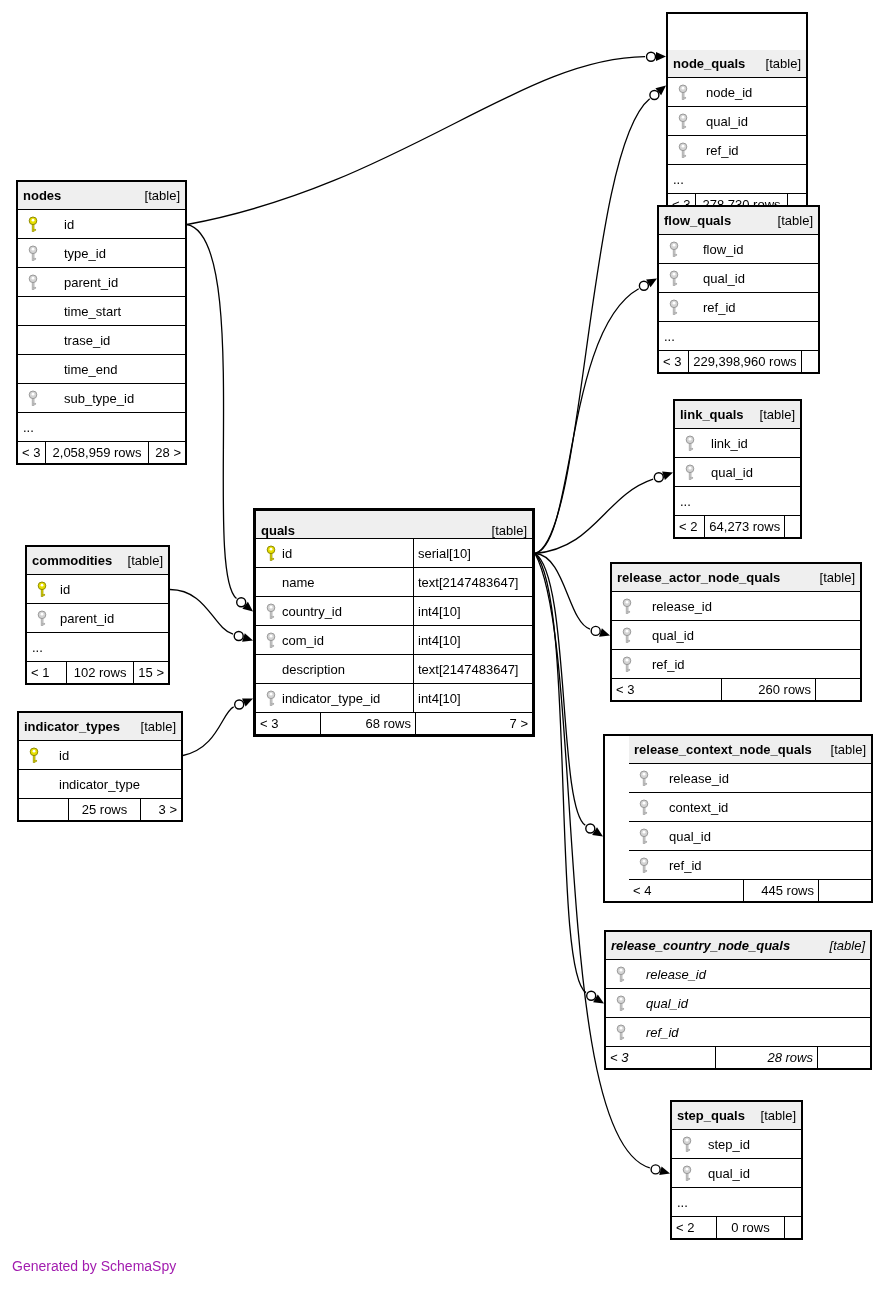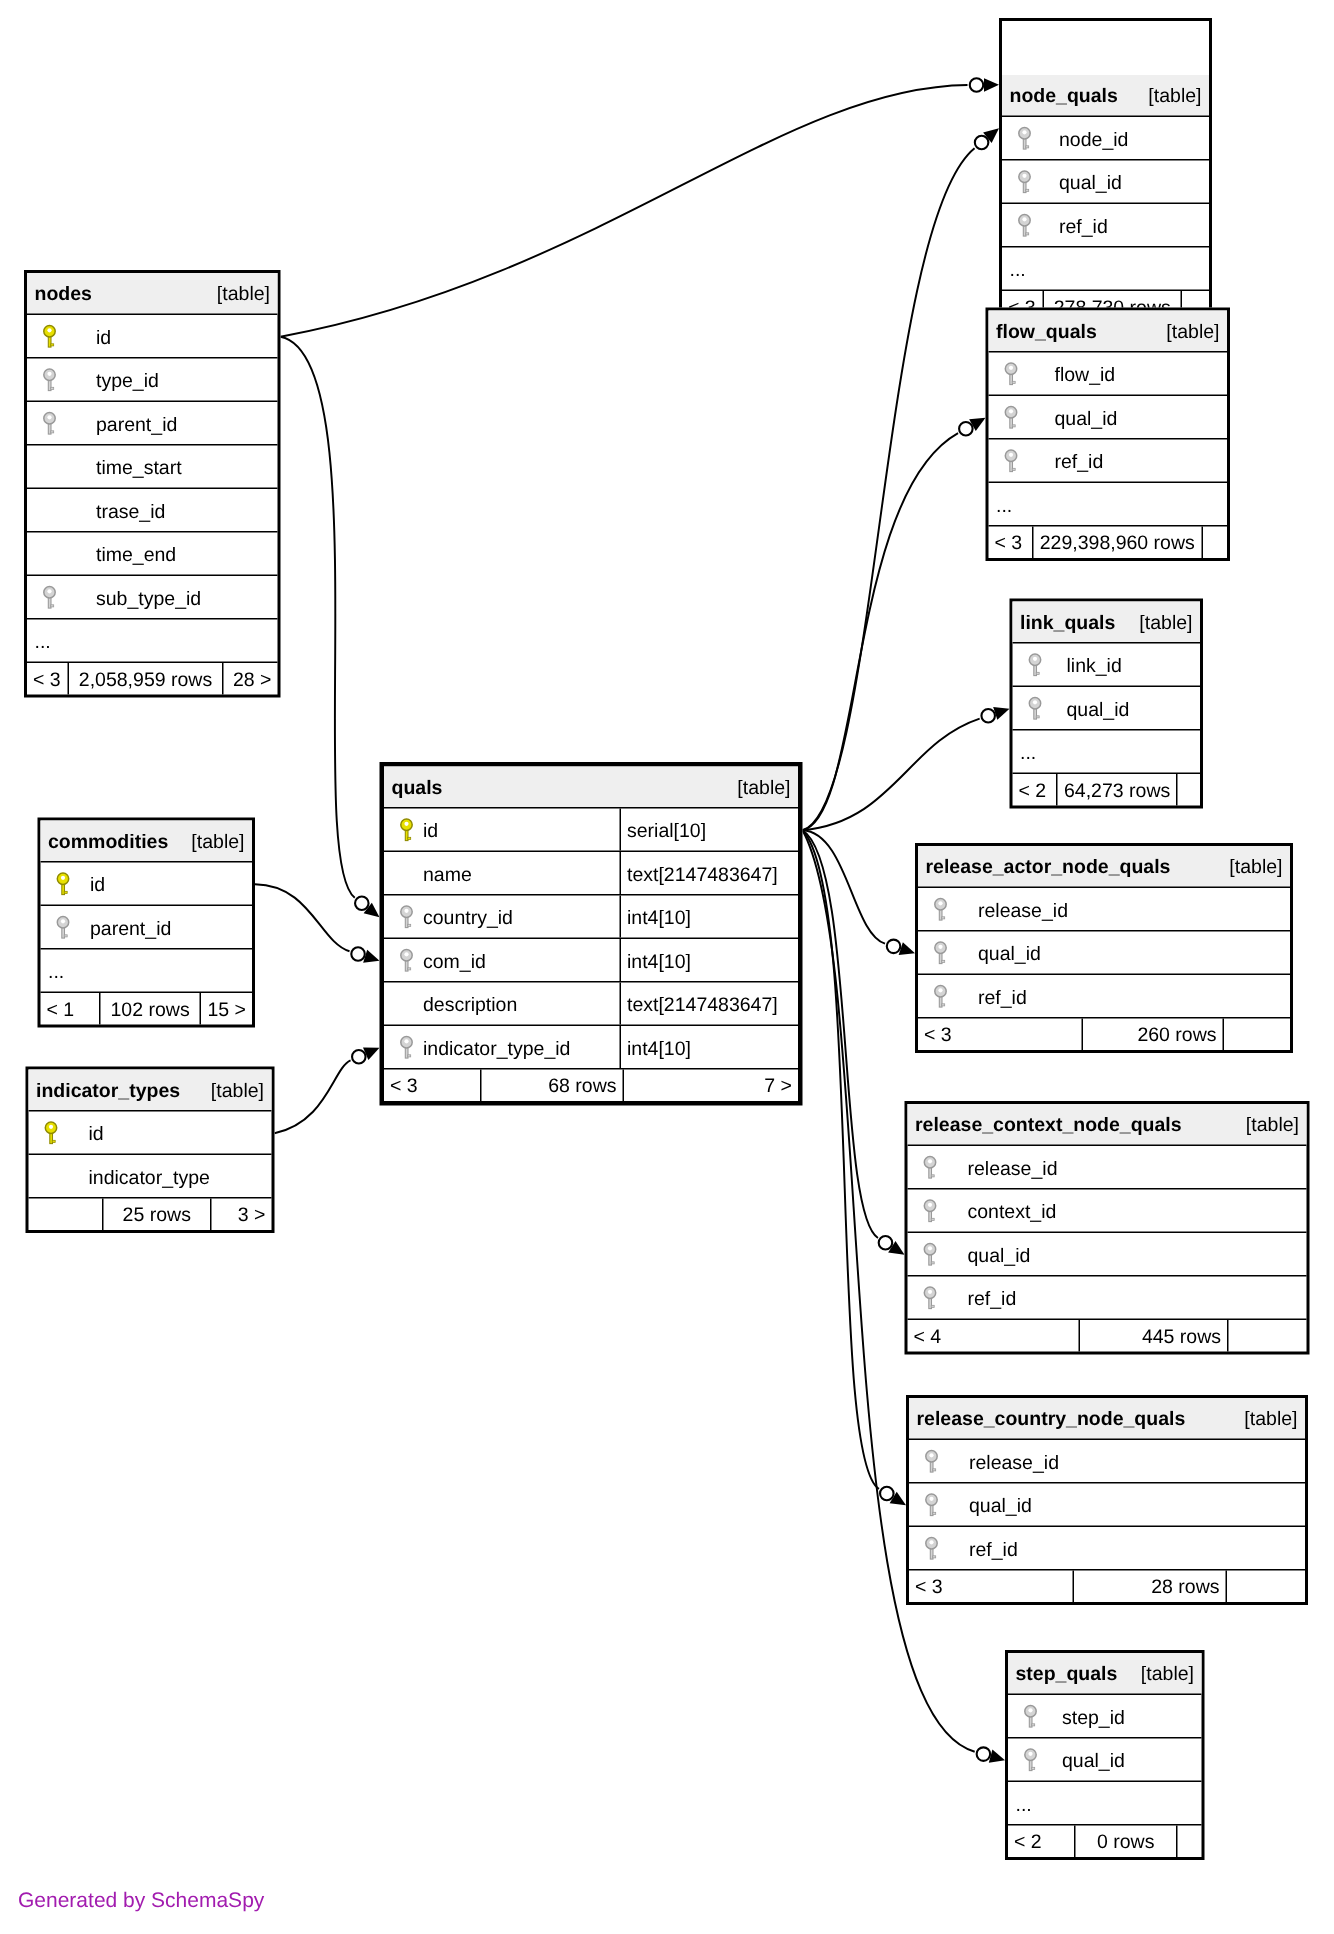--- a/index.html
+++ b/index.html
@@ -284,21 +284,21 @@
         <div class="row ellip">
           <span class="cname">...</span>
         </div>
         <div class="foot">
           <span class="fc fl" style="width: 34px;">&lt; 2</span>
           <span class="fc fm center" style="flex: 1 1 0%;">64,273 rows</span>
           <span class="fc fr" style="width: 16px;"></span>
         </div>
       </div>
       <div class="tbl emph" style="left: 253px; top: 508px; width: 282px;">
-        <div class="hdr" style="background: rgb(239, 239, 239);">
+        <div class="hdr" style="background: rgb(239, 239, 239); align-items: flex-end;">
           <span class="tname">quals</span>
           <span class="badge">[table]</span>
         </div>
         <div class="row">
           <span class="icn" style="width: 26px;">
             <svg width="12" height="17" viewBox="0 0 12 17">
               <rect x="5.2" y="8" width="1.8" height="7.4" fill="#e8e000" stroke="#8f8a00" stroke-width="0.7"></rect>
               <rect x="6.8" y="13.2" width="2" height="1.4" fill="#e8e000" stroke="#8f8a00" stroke-width="0.5"></rect>
               <circle cx="6" cy="4.8" r="3.8" fill="#e8e000" stroke="#8f8a00" stroke-width="1"></circle>
               <circle cx="6" cy="4.2" r="1.4" fill="#ffffff"></circle>
@@ -458,21 +458,21 @@
             </svg>
           </span>
           <span class="cname">ref_id</span>
         </div>
         <div class="foot">
           <span class="fc fl" style="width: 110px;">&lt; 3</span>
           <span class="fc fm right" style="flex: 1 1 0%;">260 rows</span>
           <span class="fc fr" style="width: 44px;"></span>
         </div>
       </div>
-      <div class="tbl" style="left: 603px; top: 734px; width: 270px;">
+      <div class="tbl" style="left: 603px; top: 734px; width: 270px; padding-left: 24px;">
         <div class="hdr" style="background: rgb(239, 239, 239);">
           <span class="tname">release_context_node_quals</span>
           <span class="badge">[table]</span>
         </div>
         <div class="row">
           <span class="icn" style="width: 40px;">
             <svg width="12" height="17" viewBox="0 0 12 17">
               <rect x="5.2" y="8" width="1.8" height="7.4" fill="#d4d4d4" stroke="#999999" stroke-width="0.7"></rect>
               <rect x="6.8" y="13.2" width="2" height="1.4" fill="#d4d4d4" stroke="#999999" stroke-width="0.5"></rect>
               <circle cx="6" cy="4.8" r="3.8" fill="#d4d4d4" stroke="#999999" stroke-width="1"></circle>
@@ -513,21 +513,21 @@
             </svg>
           </span>
           <span class="cname">ref_id</span>
         </div>
         <div class="foot">
           <span class="fc fl" style="width: 115px;">&lt; 4</span>
           <span class="fc fm right" style="flex: 1 1 0%;">445 rows</span>
           <span class="fc fr" style="width: 52px;"></span>
         </div>
       </div>
-      <div class="tbl" style="left: 604px; top: 930px; width: 268px;">
+      <div class="tbl" style="left: 604px; top: 930px; width: 268px; font-style: italic;">
         <div class="hdr" style="background: rgb(239, 239, 239);">
           <span class="tname">release_country_node_quals</span>
           <span class="badge">[table]</span>
         </div>
         <div class="row">
           <span class="icn" style="width: 40px;">
             <svg width="12" height="17" viewBox="0 0 12 17">
               <rect x="5.2" y="8" width="1.8" height="7.4" fill="#d4d4d4" stroke="#999999" stroke-width="0.7"></rect>
               <rect x="6.8" y="13.2" width="2" height="1.4" fill="#d4d4d4" stroke="#999999" stroke-width="0.5"></rect>
               <circle cx="6" cy="4.8" r="3.8" fill="#d4d4d4" stroke="#999999" stroke-width="1"></circle>

